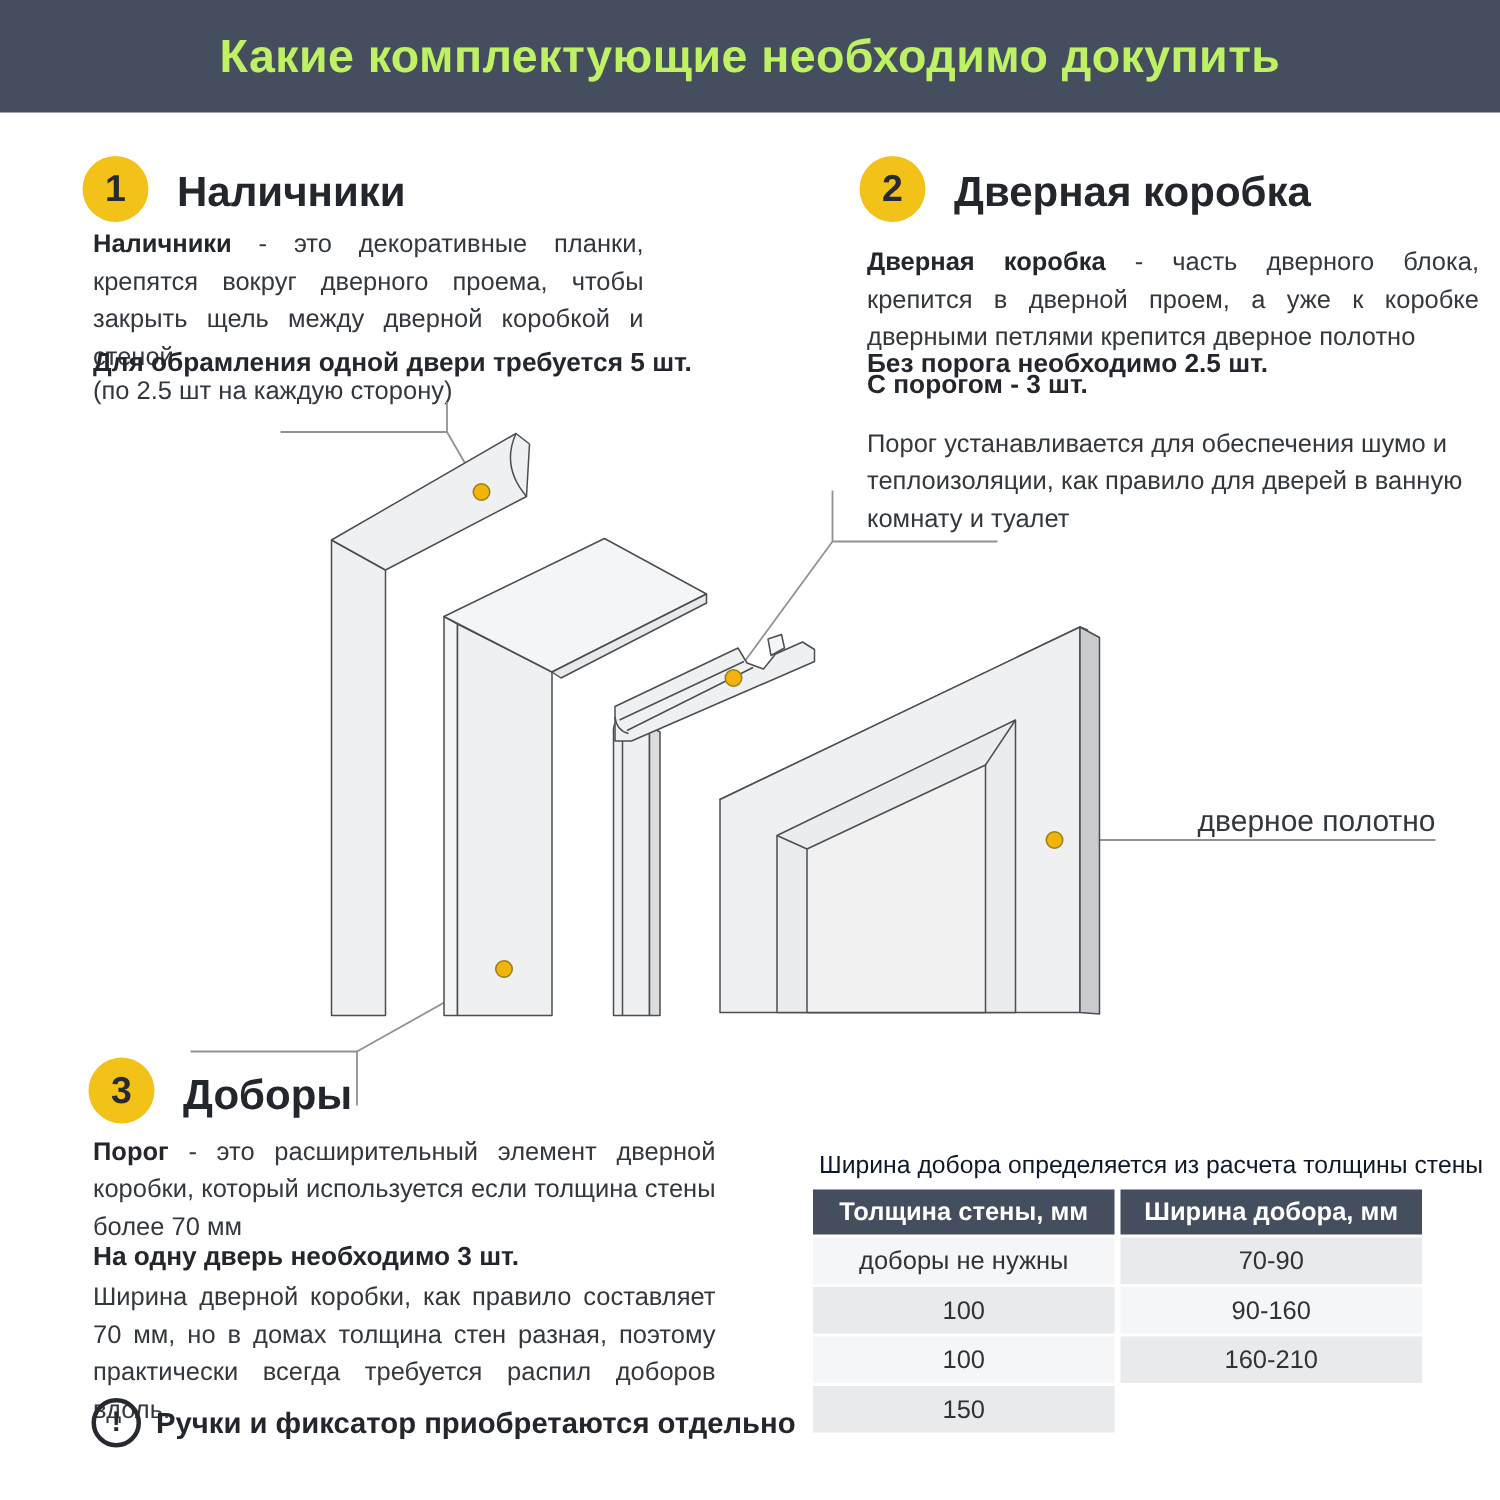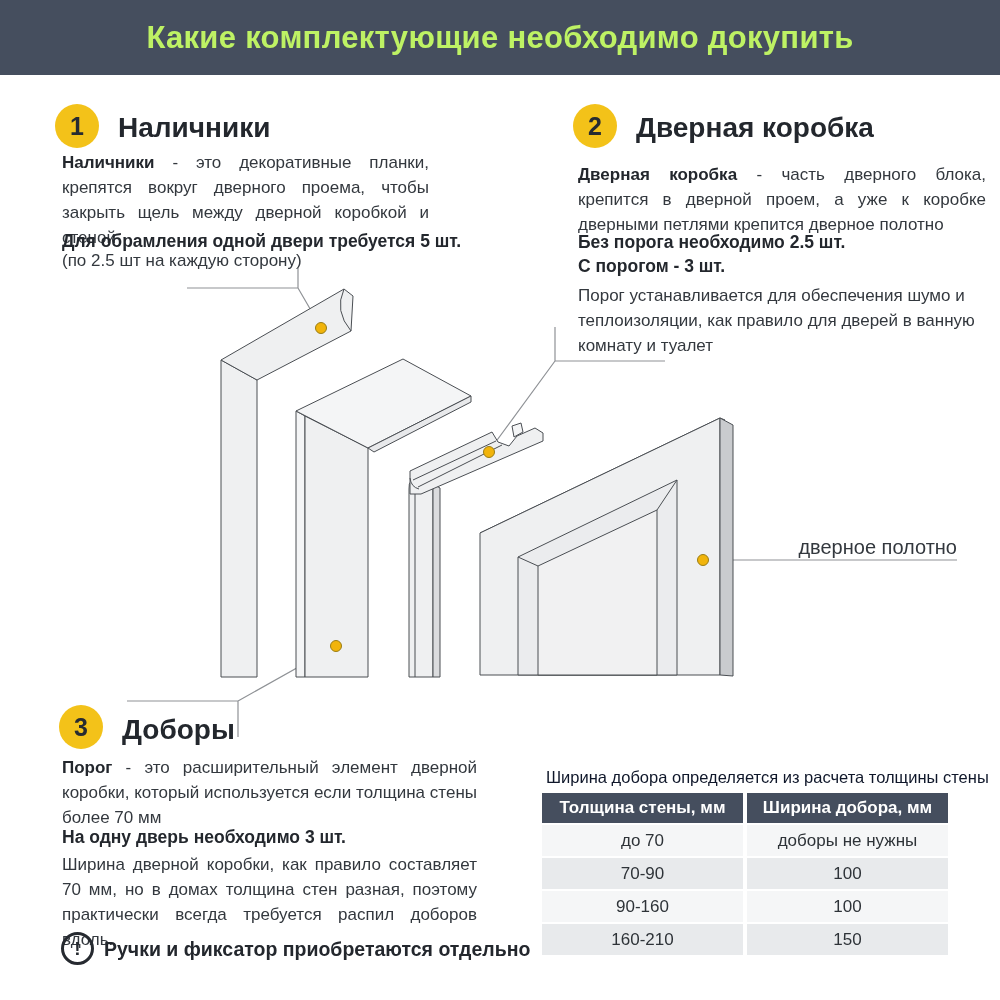--- a/index.html
+++ b/index.html
@@ -63,38 +63,37 @@
   <div class="abs sub-note" style="left:62px;top:251px;">(по 2.5 шт на каждую сторону)</div>
 
   <div class="abs num-circle" style="left:573px;top:104px;">
     <span>2</span>
   </div>
   <div class="abs sec-title" style="left:636px;top:112px;">Дверная коробка</div>
   <div class="abs para" style="left:578px;top:162px;width:408px;">
     <b>Дверная коробка</b><span> - часть дверного блока, крепится в дверной проем, а уже к коробке дверными петлями крепится дверное полотно</span>
   </div>
   <div class="abs bold-note" style="left:578px;top:232px;">Без порога необходимо 2.5 шт.</div>
-  <div class="abs bold-note" style="left:578px;top:256px;">С порогом - 3 шт.</div>
+  <div class="abs bold-note" style="left:578px;top:246px;">С порогом - 3 шт.</div>
   <div class="abs para plain" style="left:578px;top:283px;width:400px;">Порог устанавливается для обеспечения шумо и теплоизоляции, как правило для дверей в ванную комнату и туалет</div>
 
   <div class="abs num-circle" style="left:59px;top:705px;">
     <span>3</span>
   </div>
   <div class="abs sec-title" style="left:122px;top:714px;">Доборы</div>
   <div class="abs para" style="left:62px;top:755px;width:415px;">
     <b>Порог</b><span> - это расширительный элемент дверной коробки, который используется если толщина стены более 70 мм</span>
   </div>
   <div class="abs bold-note" style="left:62px;top:827px;">На одну дверь необходимо 3 шт.</div>
   <div class="abs para" style="left:62px;top:852px;width:415px;">Ширина дверной коробки, как правило составляет 70 мм, но в домах толщина стен разная, поэтому практически всегда требуется распил доборов вдоль.</div>
 
   <div class="abs tbl-caption" style="left:546px;top:768px;">Ширина добора определяется из расчета толщины стены</div>
   <div class="abs tbl" style="left:542px;top:793px;">
     <div class="hcell">Толщина стены, мм</div>
     <div class="hcell">Ширина добора, мм</div>
-    <div class="cell row-light">до 70</div>
     <div class="cell row-light">доборы не нужны</div>
     <div class="cell row-dark">70-90</div>
     <div class="cell row-dark">100</div>
     <div class="cell row-light">90-160</div>
     <div class="cell row-light">100</div>
     <div class="cell row-dark">160-210</div>
     <div class="cell row-dark">150</div>
   </div>
 
   <div class="abs excl-circle" style="left:61px;top:932px;">

